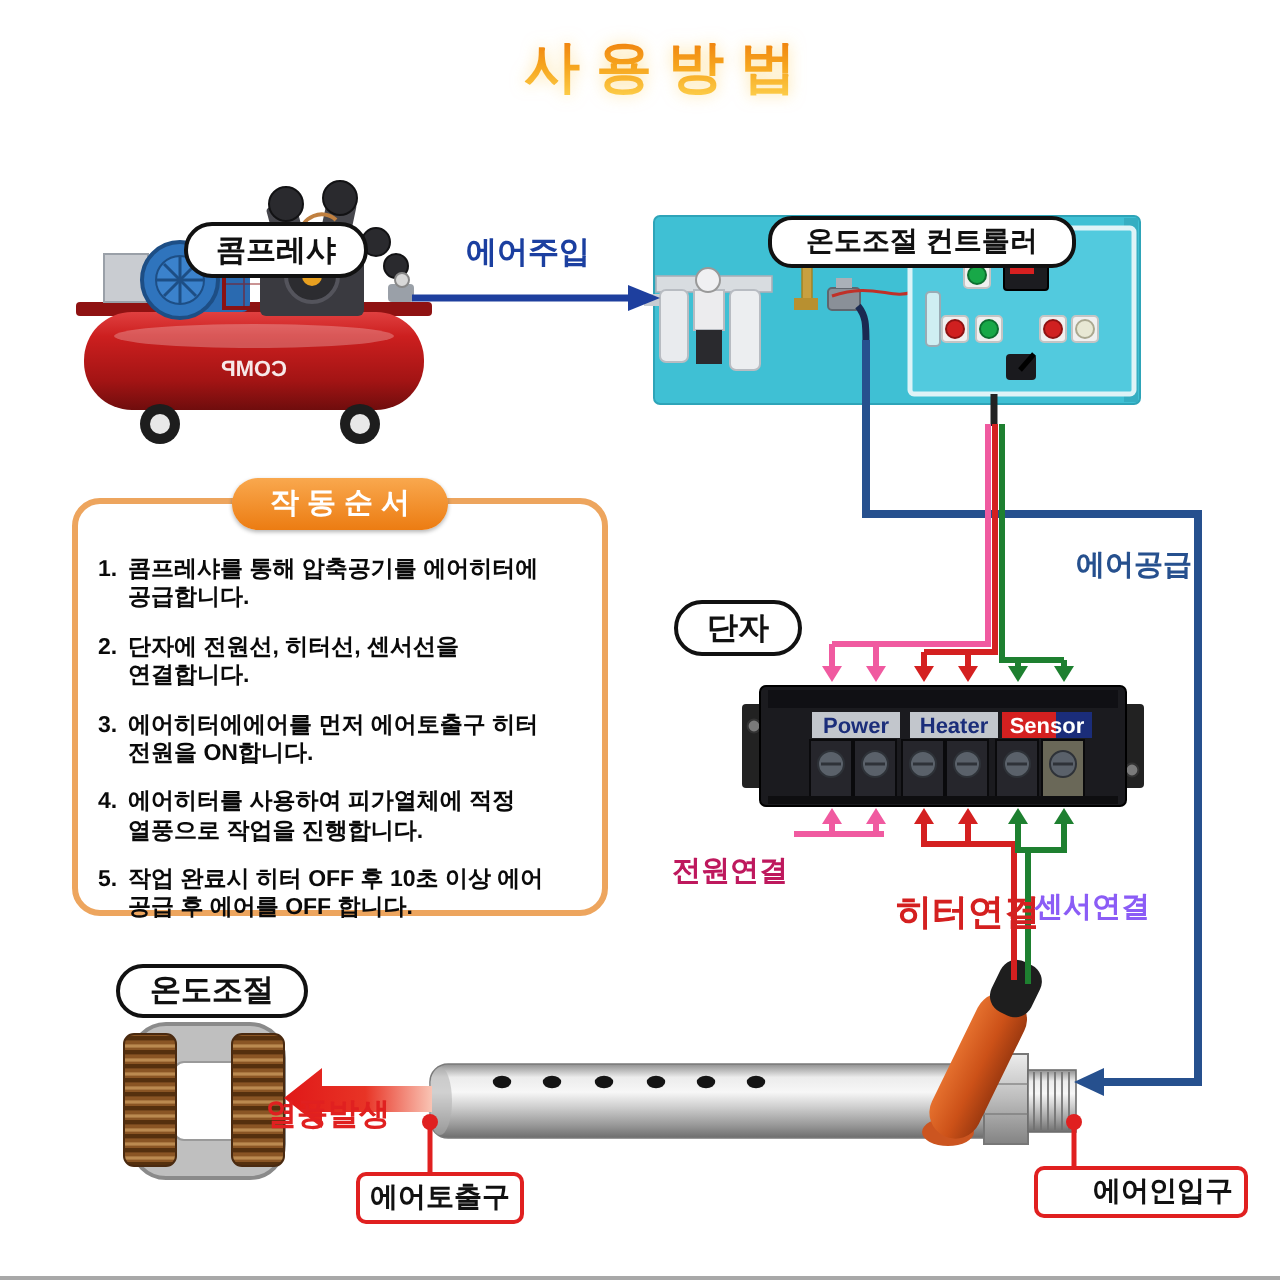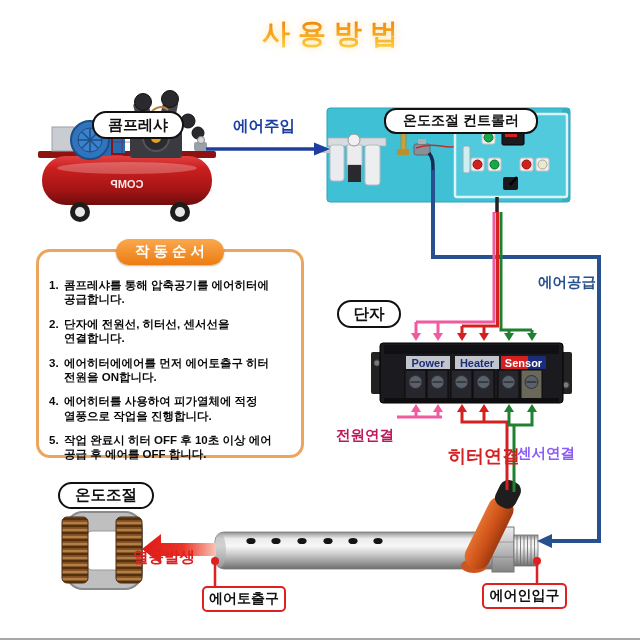--- a/index.html
+++ b/index.html
@@ -313,18 +313,18 @@
 
   <div class="abs lbl" style="left:448px;top:444px;font-size:18px;color:#d42020;">히터연결</div>
 
   <div class="abs lbl" style="left:517px;top:444px;font-size:14.5px;color:#8b5cf6;">센서연결</div>
 
   <div class="abs pill" style="left:58px;top:482px;width:92px;height:23px;font-size:15.5px;">온도조절</div>
 
   <div class="abs lbl" style="left:133px;top:512px;font-size:15.5px;color:#e02020;margin-top:35px;">열풍발생</div>
 
 
-  <div class="abs redbox" style="left:178px;top:586px;width:80px;height:22px;margin-left:24px;">에어토출구</div>
-
-  <div class="abs redbox" style="left:482px;top:583px;width:81px;height:22px;">에어인입구</div>
+  <div class="abs redbox" style="left:178px;top:586px;width:80px;height:22px;">에어토출구</div>
+
+  <div class="abs redbox" style="left:517px;top:583px;width:81px;height:22px;padding-left:22px;">에어인입구</div>
 
   <div class="abs bottom-edge"></div>
 </div>
 
 </body></html>

